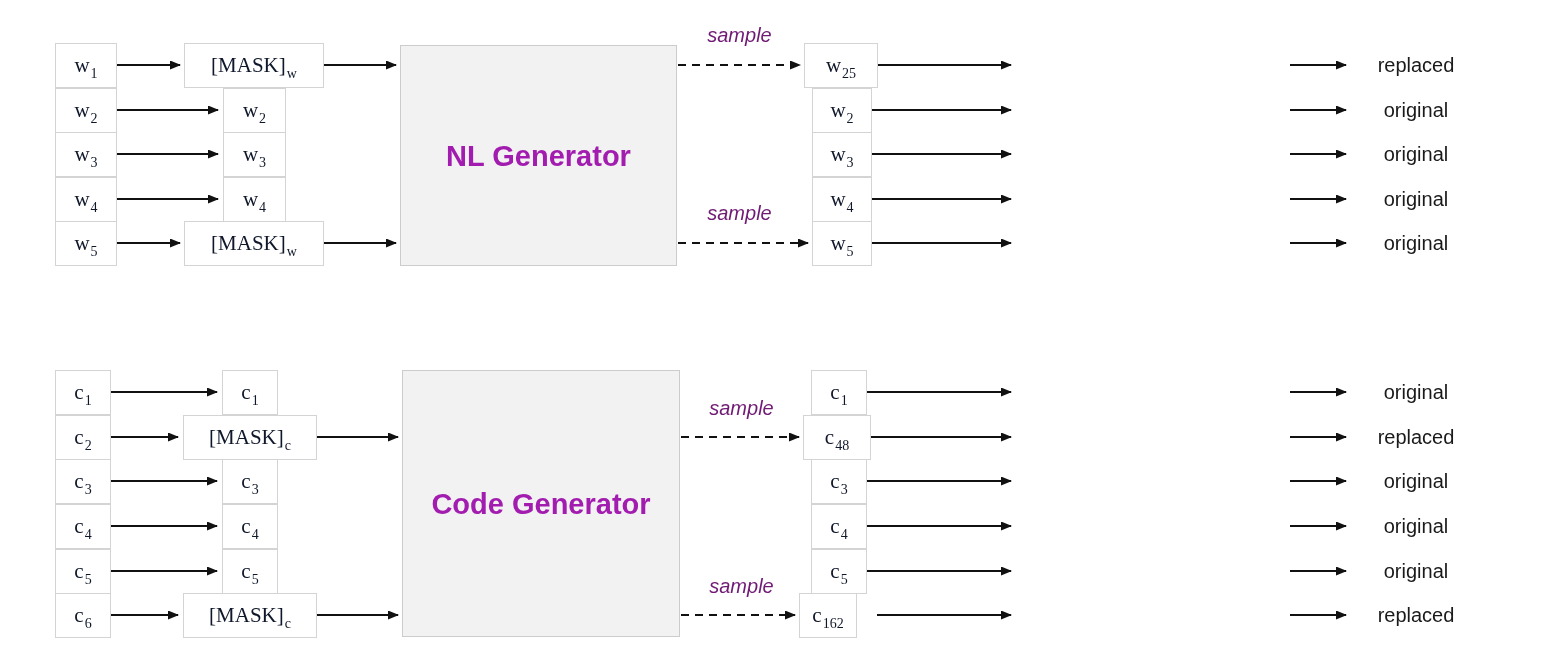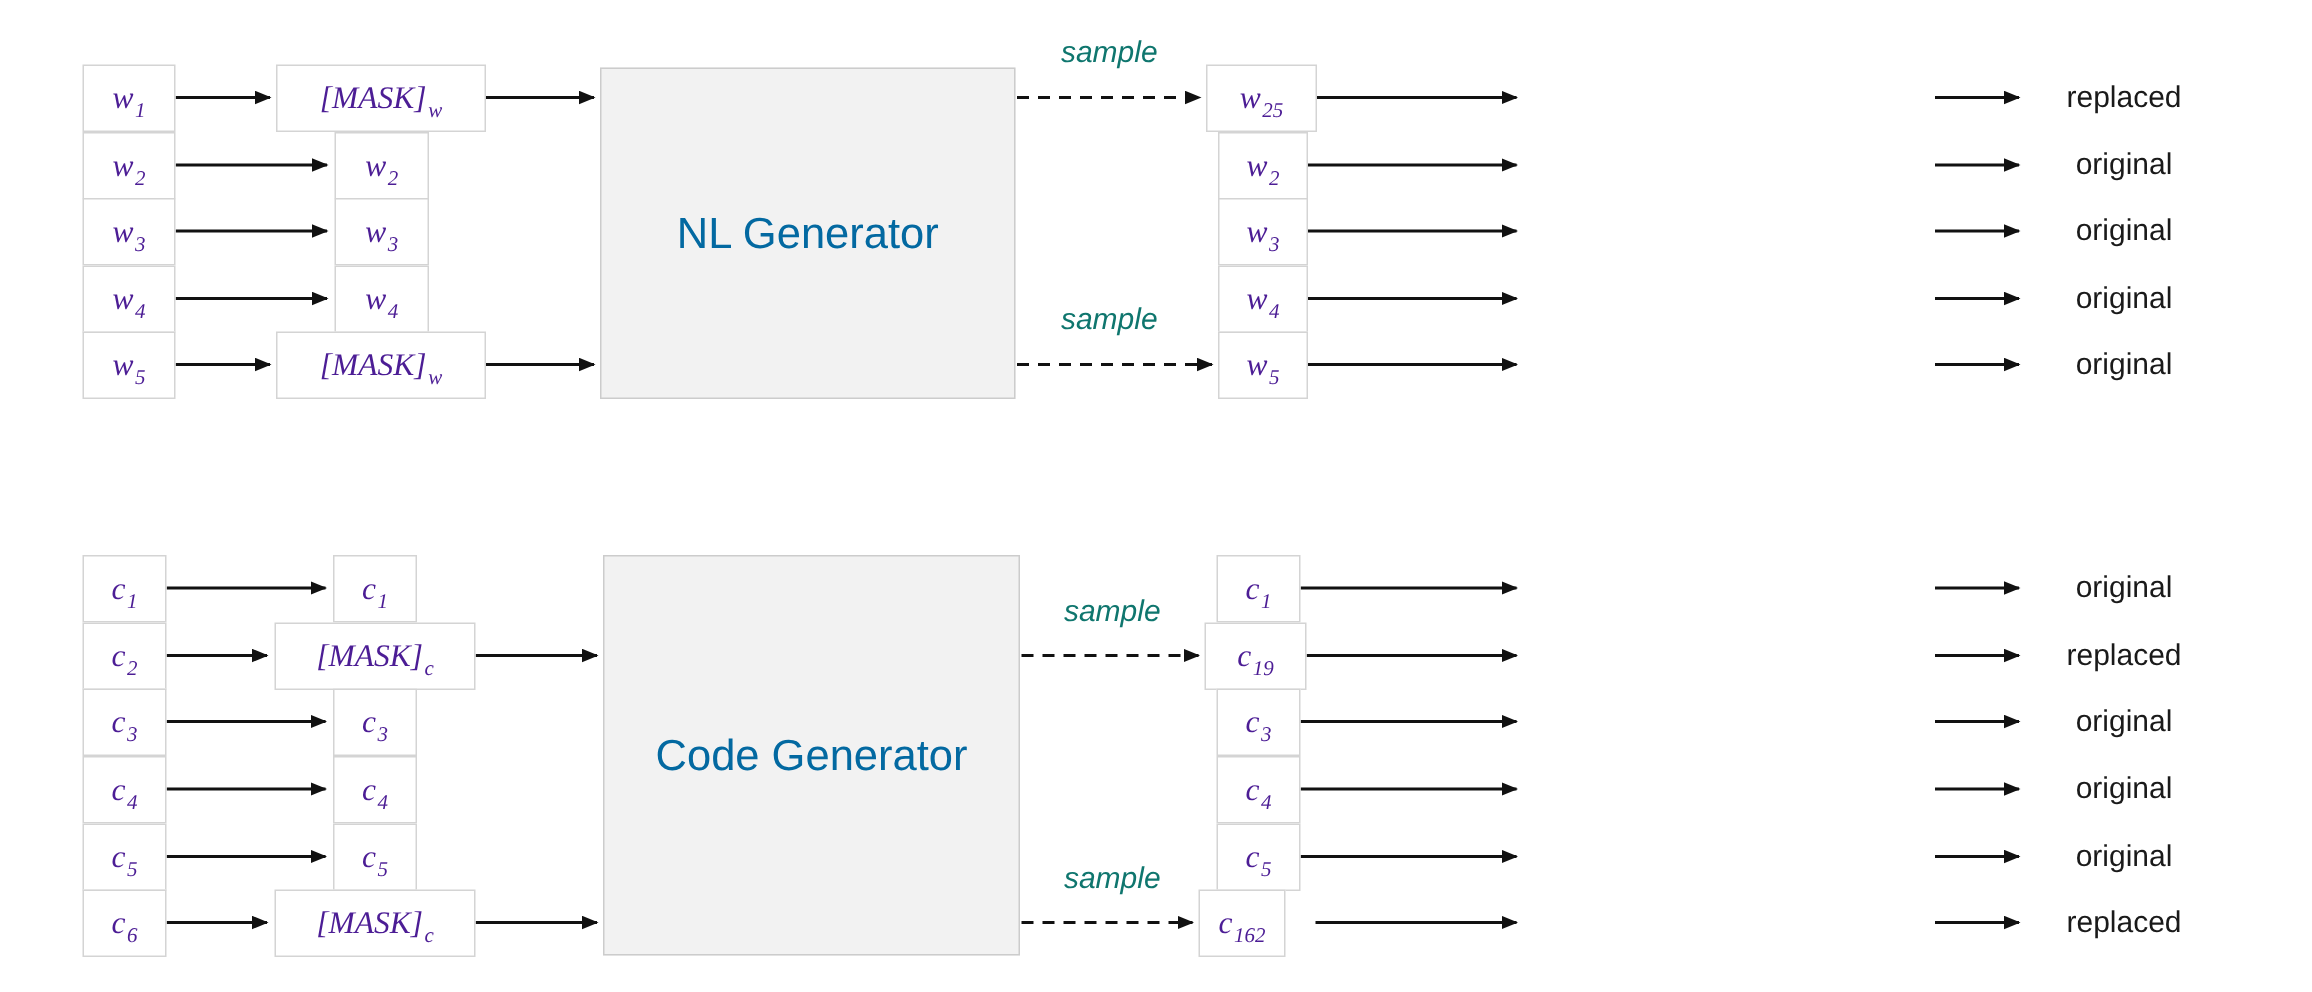--- a/index.html
+++ b/index.html
@@ -12,50 +12,50 @@
   }
   .box{
     position:absolute;
     background:#ffffff;
     border:1.5px solid #d4d4d4;
     display:flex;align-items:center;justify-content:center;
     box-sizing:border-box;
   }
   .tok{
     font-family:"Liberation Serif",serif;
-    font-style:italic;
     font-size:21px;
-    color:#4c1d95;
+    color:#0f172a;
     white-space:nowrap;
     line-height:1;
   }
   .tok .s{
     font-size:14px;
     position:relative;
     top:6px;
     margin-left:1px;
   }
   .bigbox{
     position:absolute;
     background:#f2f2f2;
     border:1.5px solid #cccccc;
     display:flex;align-items:center;justify-content:center;
     box-sizing:border-box;
     text-align:center;
   }
   .bigbox .biglabel{
     font-size:29px;
-    color:#0369a1;
+    color:#a21caf;
     line-height:36px;
+    font-weight:bold;
   }
   .samplelbl{
     position:absolute;
     font-size:20px;
     font-style:italic;
-    color:#0f766e;
+    color:#701a75;
     text-align:center;
     line-height:26px;
   }
   .outlbl{
     position:absolute;
     font-size:20px;
     color:#1a1a1a;
     text-align:center;
     line-height:28px;
   }
@@ -231,21 +231,21 @@
     <span class="biglabel">Code Generator</span>
   </div>
 
   <div class="samplelbl" style="left:679px;top:395px;width:125px">sample</div>
   <div class="samplelbl" style="left:679px;top:573px;width:125px">sample</div>
 
   <div class="box" style="left:811px;top:370px;width:56px;height:45px">
       <span class="tok"><span>c</span><span class="s">1</span></span>
     </div>
   <div class="box" style="left:803px;top:415px;width:68px;height:45px">
-      <span class="tok"><span>c</span><span class="s">19</span></span>
+      <span class="tok"><span>c</span><span class="s">48</span></span>
     </div>
   <div class="box" style="left:811px;top:459px;width:56px;height:45px">
       <span class="tok"><span>c</span><span class="s">3</span></span>
     </div>
   <div class="box" style="left:811px;top:504px;width:56px;height:45px">
       <span class="tok"><span>c</span><span class="s">4</span></span>
     </div>
   <div class="box" style="left:811px;top:549px;width:56px;height:45px">
       <span class="tok"><span>c</span><span class="s">5</span></span>
     </div>

